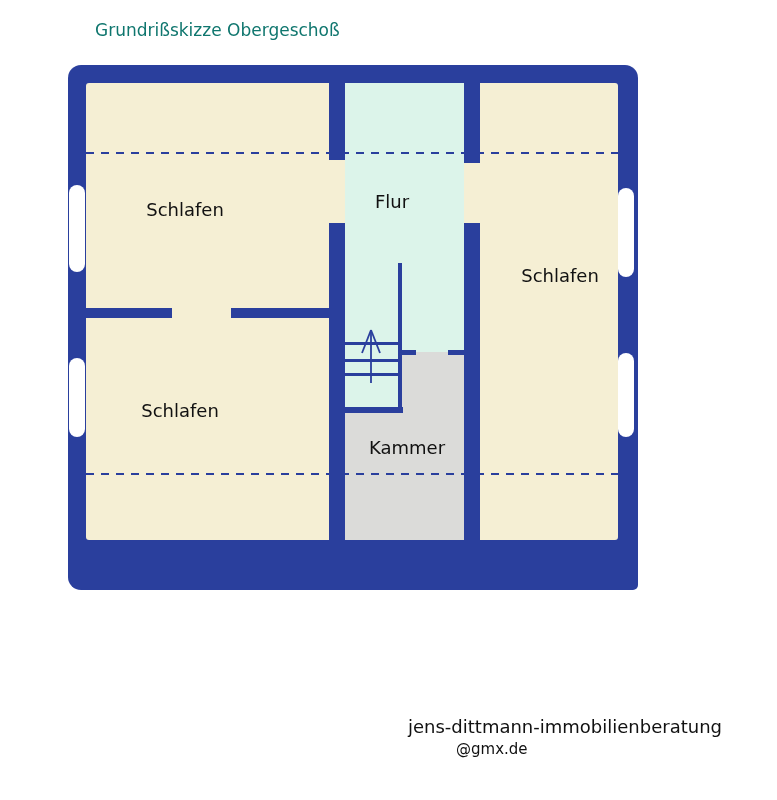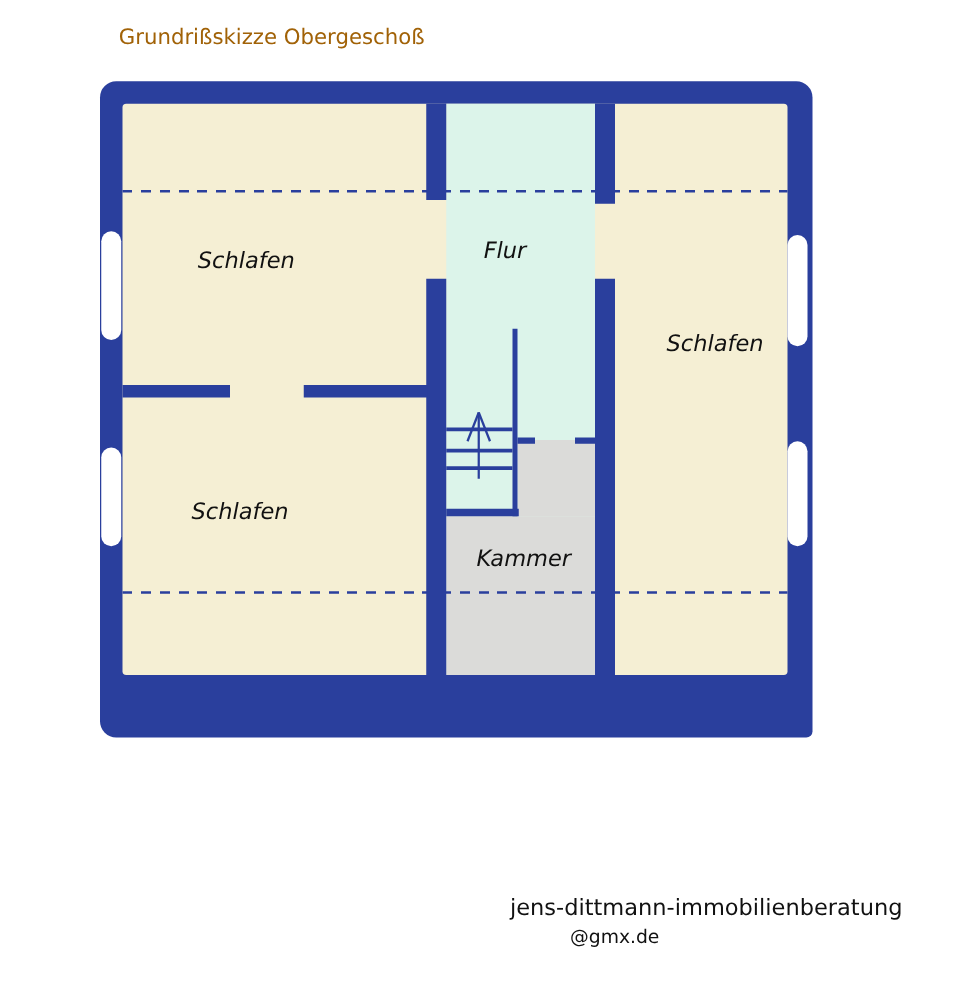--- a/index.html
+++ b/index.html
@@ -10,24 +10,24 @@
     --window:#ffffff;
     --text:#111111;
   }
   html,body{margin:0;padding:0;}
   body{
     width:777px;height:800px;position:relative;background:#ffffff;
     font-family:"DejaVu Sans","Liberation Sans",sans-serif;
     color:var(--text);overflow:hidden;
   }
   .abs{position:absolute;}
-  #title{left:95px;top:20px;font-size:17px;color:#a16207;white-space:nowrap;}
+  #title{left:95px;top:20px;font-size:17px;color:#0f766e;white-space:nowrap;}
   
-  #plan{left:80px;top:65px;width:570px;height:525px;background:var(--wall);
-        border-radius:13px 13px 5px 13px;font-style:italic;}
+  #plan{left:68px;top:65px;width:570px;height:525px;background:var(--wall);
+        border-radius:13px 13px 5px 13px;}
   #plan-inner{left:18px;top:18px;width:532px;height:457px;background:var(--room);border-radius:3px;}
   .hall{background:var(--hall);}
   .chamber{background:var(--chamber);}
   .wall{background:var(--wall);}
   .dash{height:2px;background:repeating-linear-gradient(90deg,var(--wall) 0 8px,transparent 8px 15px);}
   .window{background:var(--window);border-radius:8px;}
   .room-label{font-size:18px;transform:translate(-50%,-50%);white-space:nowrap;}
   .tread{background:var(--wall);height:3px;}
   #footer-line1{left:408px;top:716px;font-size:18px;white-space:nowrap;text-align:right;}
   #footer-line2{left:456px;top:740px;font-size:15px;white-space:nowrap;}

